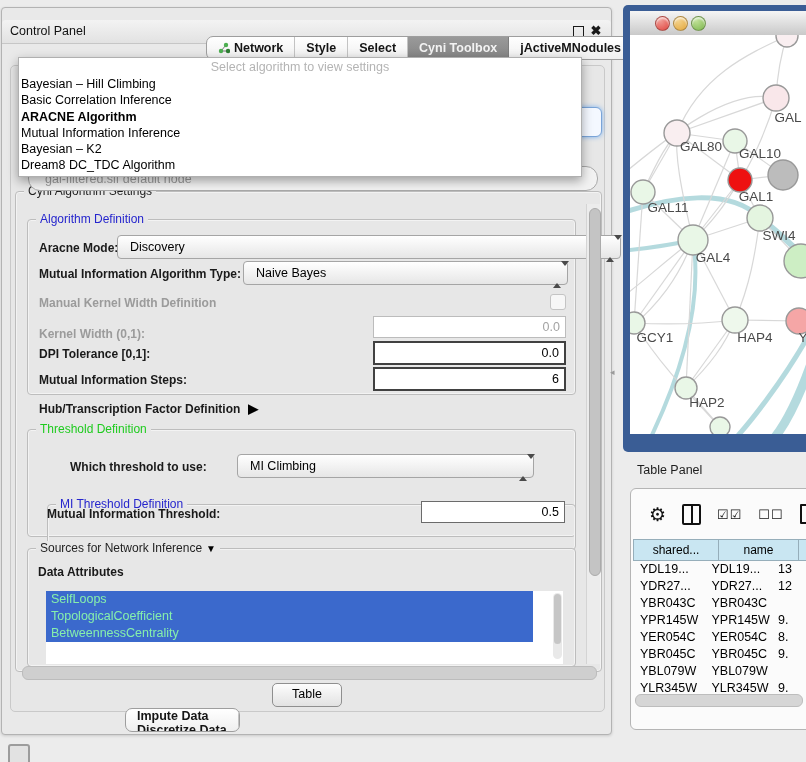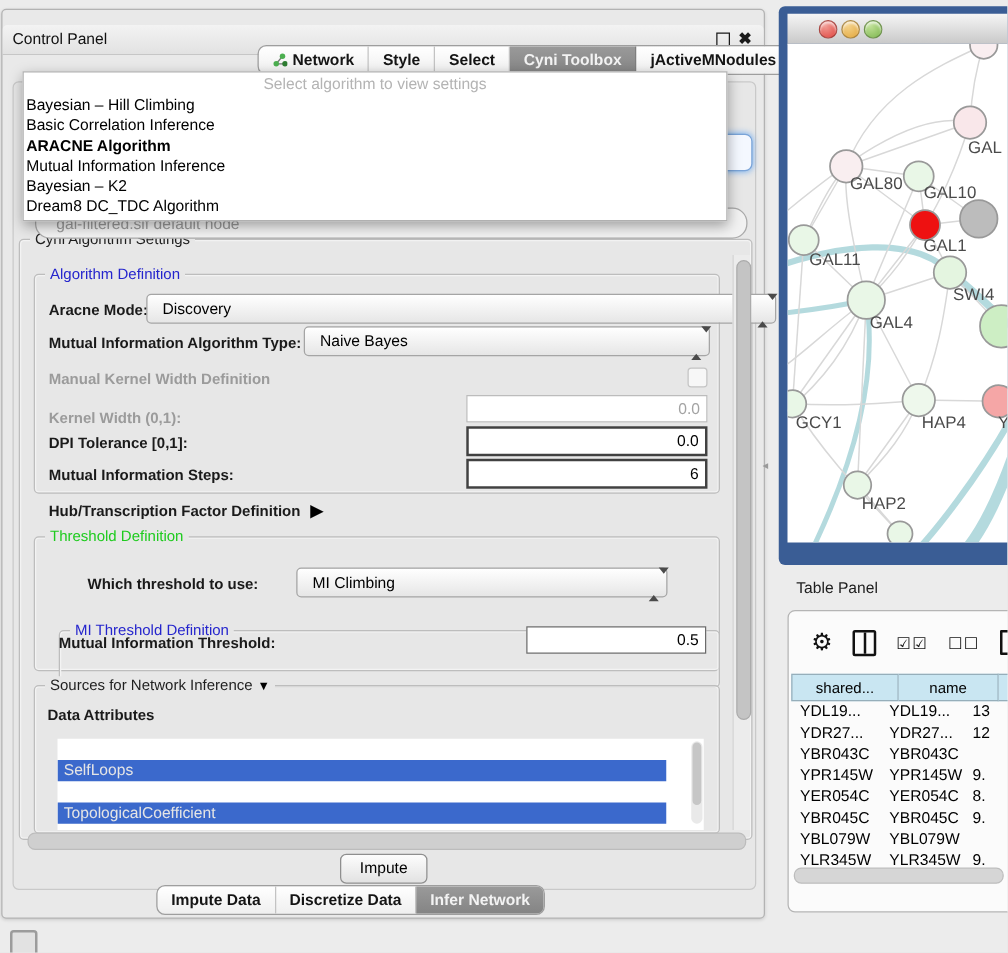--- a/index.html
+++ b/index.html
@@ -68,21 +68,21 @@
   .tf-med{border:1.5px solid #6b6b6b;}
   .tf-dis{border:1px solid #bcbcbc;color:#a3a3a3;}
 
   .checkbox{position:absolute;width:14px;height:14px;border:1px solid #c4c4c4;border-radius:3px;background:#f7f7f7;}
 
   .tri-right{display:inline-block;margin-left:8px;color:#000;font-size:13px;}
   .tri-down{display:inline-block;margin-left:4px;color:#000;font-size:10px;}
 
   
   .attr-list{position:absolute;left:44px;top:583px;width:517px;height:73px;background:#ffffff;overflow:hidden;}
-  .attr-item{height:17px;line-height:17px;font-size:12.5px;color:#e5e5e5;background:#3b69cc;padding-left:5px;width:482px;margin-top:17px;}
+  .attr-item{height:17px;line-height:17px;font-size:12.5px;color:#86efac;background:#3b69cc;padding-left:5px;width:482px;}
   .attr-vscroll{position:absolute;right:1px;top:2px;width:9px;height:66px;background:#e9e9e9;border-radius:5px;}
   .attr-vthumb{position:absolute;left:1px;top:1px;width:7px;height:50px;background:#c6c6c6;border-radius:4px;}
 
   
   .vscroll{position:absolute;left:584px;top:196px;width:13px;height:460px;background:#ececec;border-left:1px solid #d4d4d4;}
   .vthumb{position:absolute;left:1.5px;top:4px;width:10px;height:366px;background:#c4c4c4;border-radius:6px;border:1px solid #ababab;}
   .hscroll{position:absolute;left:20px;top:658px;width:573px;height:12px;background:#cfcfcf;border-radius:6px;border:1px solid #bcbcbc;}
 
   .apply-btn{position:absolute;left:270px;top:675px;width:68px;height:22px;border:1px solid #8f8f8f;border-radius:5px;
     background:linear-gradient(#fdfdfd,#e2e2e2);font-size:12.5px;color:#000;text-align:center;line-height:21px;}
@@ -225,23 +225,23 @@
         <div class="attr-vscroll">
           <div class="attr-vthumb"></div>
         </div>
       </div>
 
     <div class="vscroll">
         <div class="vthumb"></div>
       </div>
     <div class="hscroll"></div>
 
-    <div class="apply-btn">Impute</div>
-
-    <div class="seg" id="bottom-tabs" style="left:123px;top:700px;">
+    <div class="apply-btn">Table</div>
+
+    <div class="seg" id="bottom-tabs" style="left:123px;top:700px;flex-direction:column;">
         <div class="seg-item">
           <span>Impute Data</span>
         </div>
         <div class="seg-item">
           <span>Discretize Data</span>
         </div>
         <div class="seg-item sel">
           <span>Infer Network</span>
         </div>
       </div>

